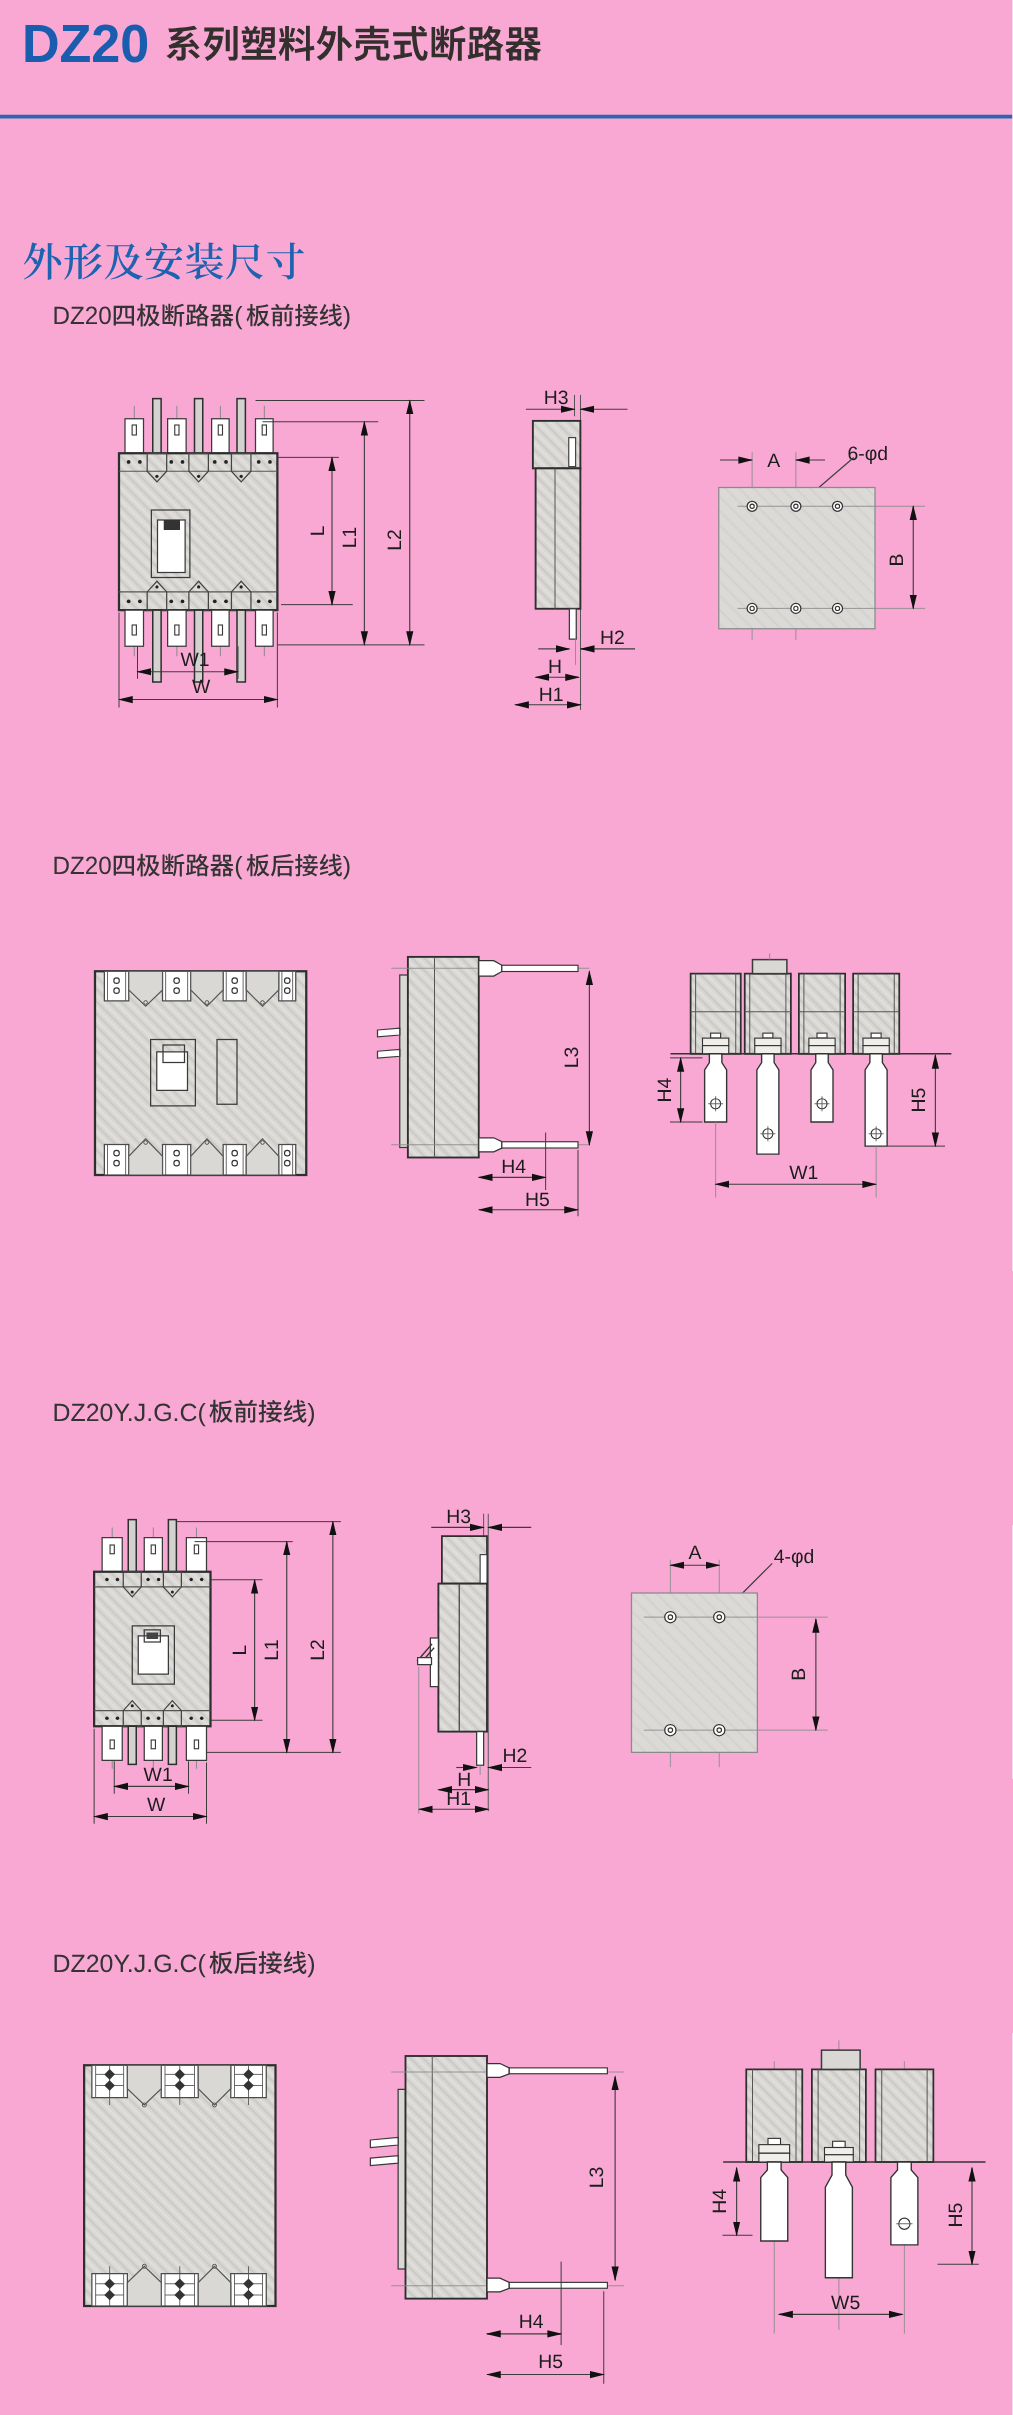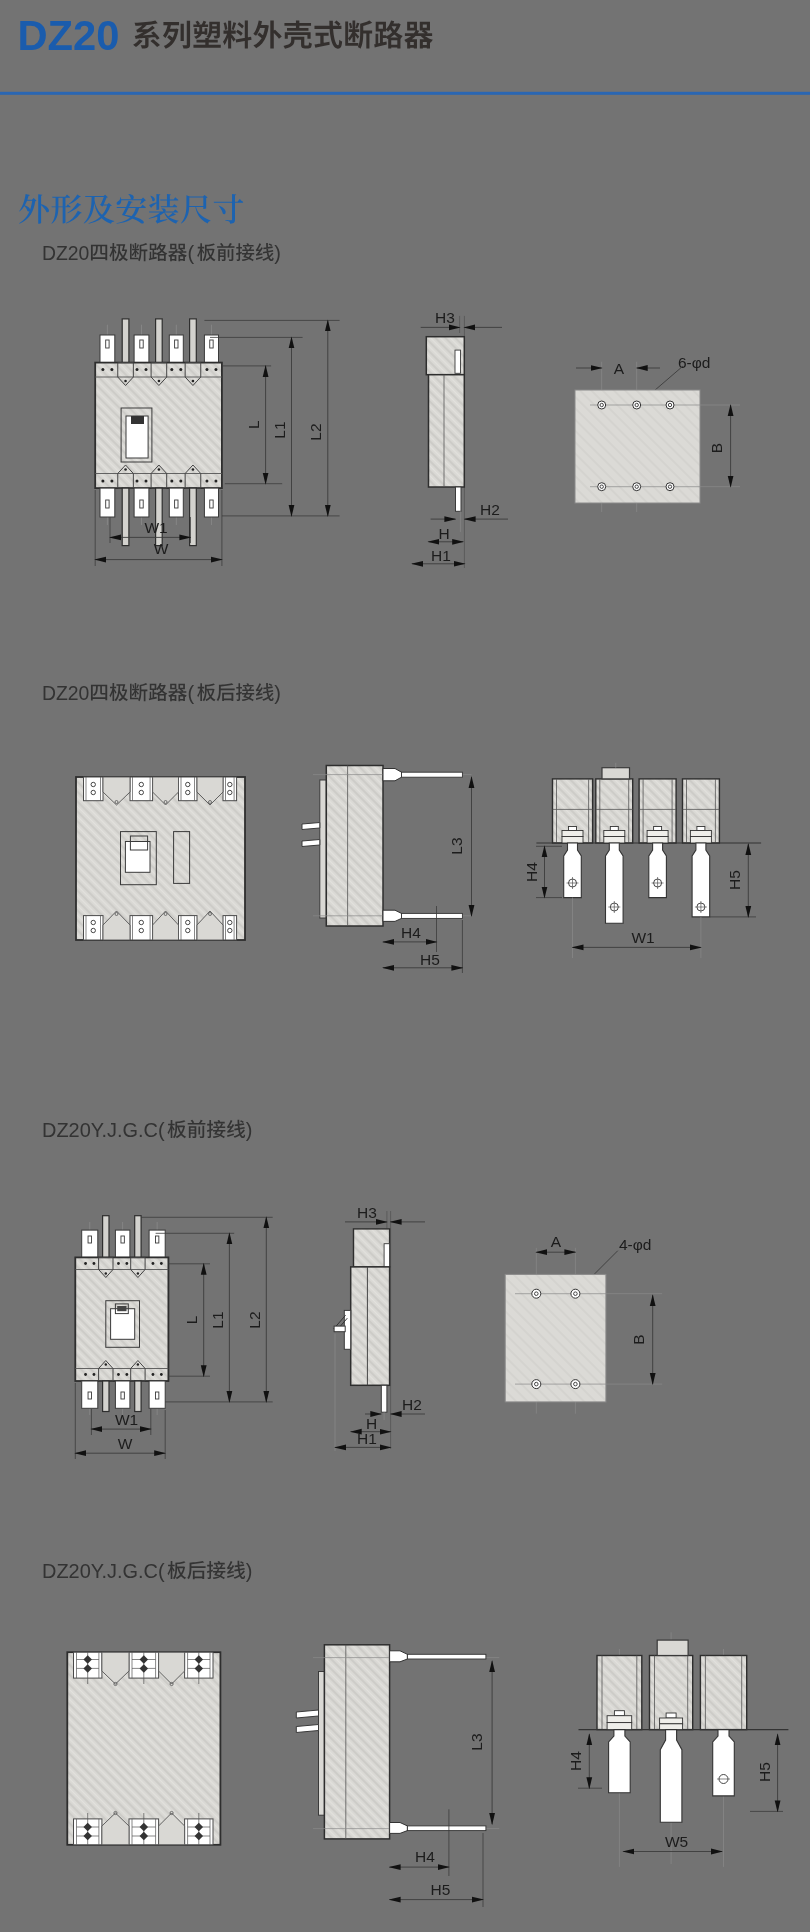--- a/index.html
+++ b/index.html
@@ -1,15 +1,15 @@
 <!DOCTYPE html>
 <html><head><meta charset="utf-8"><title>DZ20</title>
 <style>
 html,body{margin:0;padding:0;background:#fff}
-.page{position:relative;width:810px;height:1932px;background:#737373;overflow:hidden}
+.page{position:relative;width:810px;height:1932px;background:#f9a8d4;overflow:hidden}
 text{font-family:"Liberation Sans",sans-serif}
 </style></head>
 <body>
 <div class="page">
 <svg width="810" height="1932" viewBox="0 0 810 1932">
 <defs>
 <pattern id="tex2" width="8" height="8" patternTransform="rotate(45)" patternUnits="userSpaceOnUse">
           <rect width="8" height="8" fill="#dbdad6"></rect>
           <line x1="0" y1="2" x2="8" y2="2" stroke="#d2d1cd" stroke-width="1.4"></line>
         </pattern>

